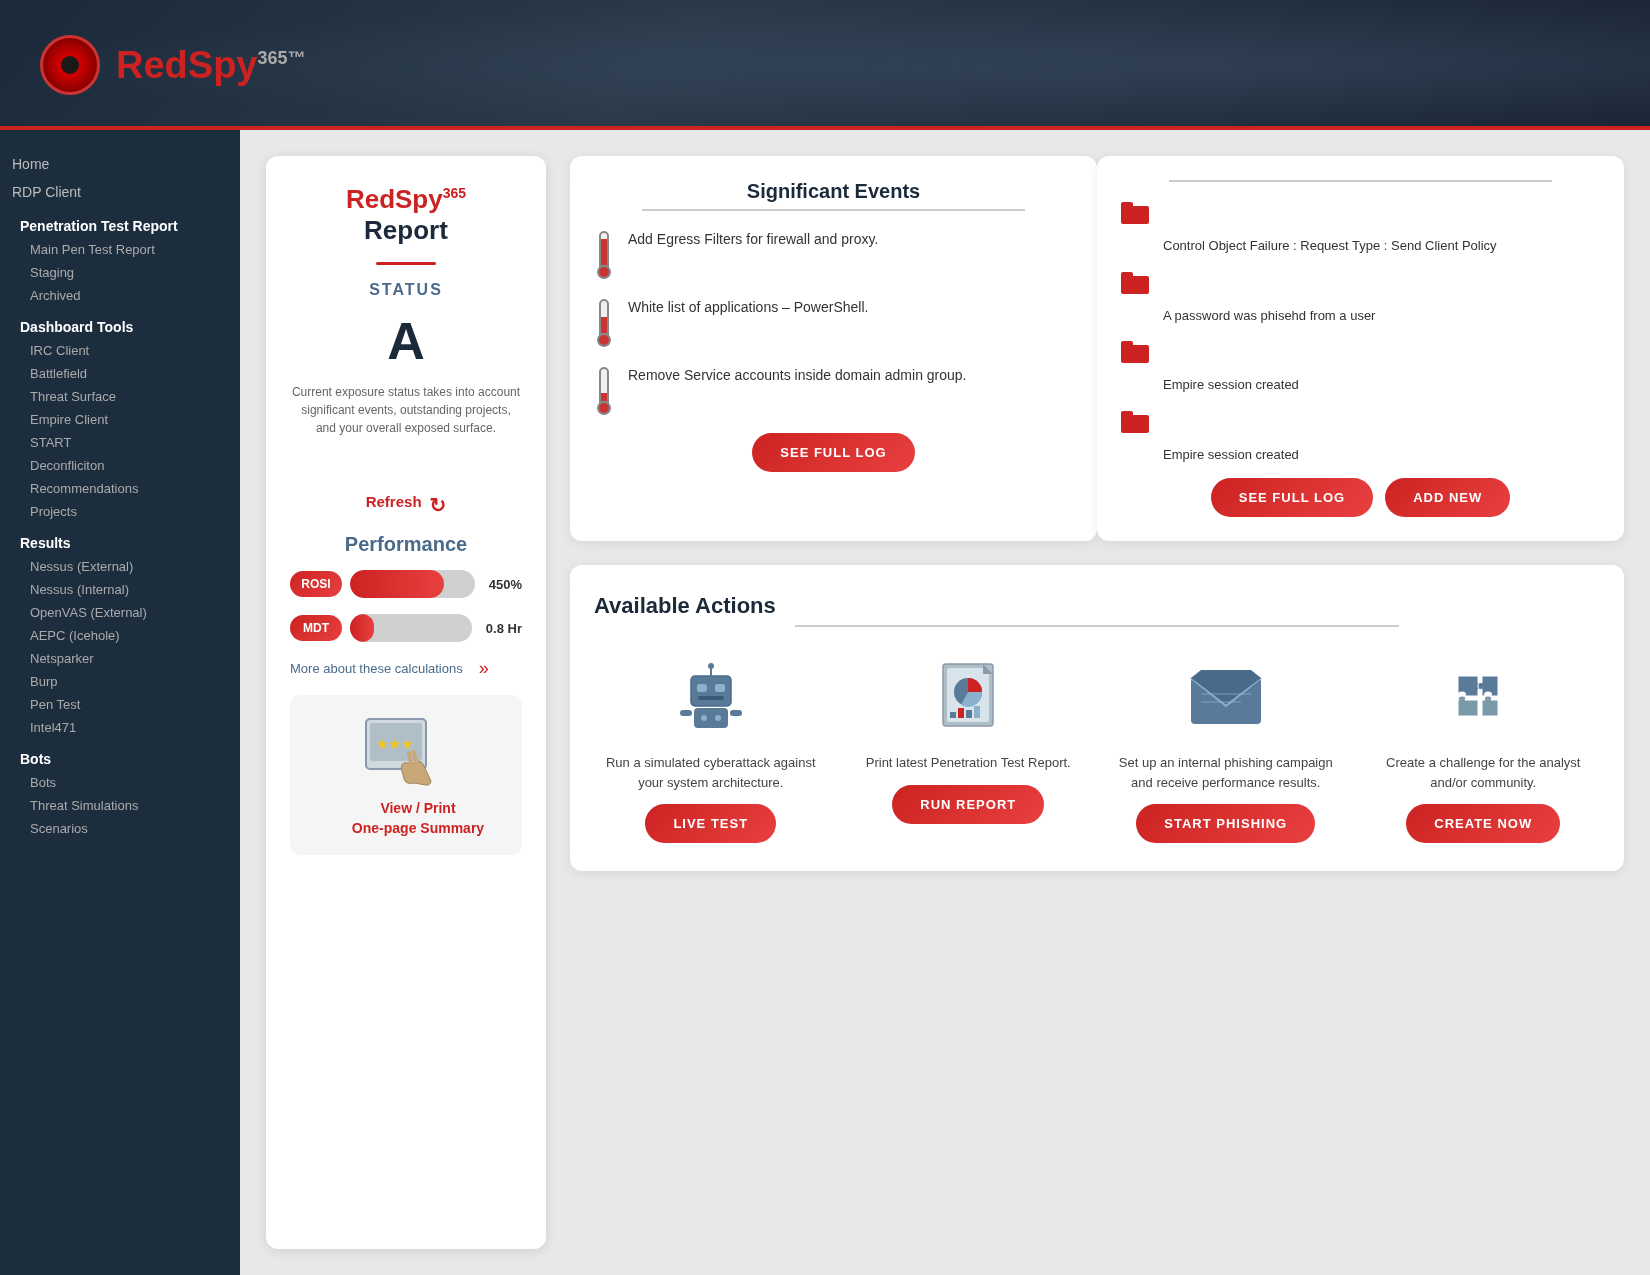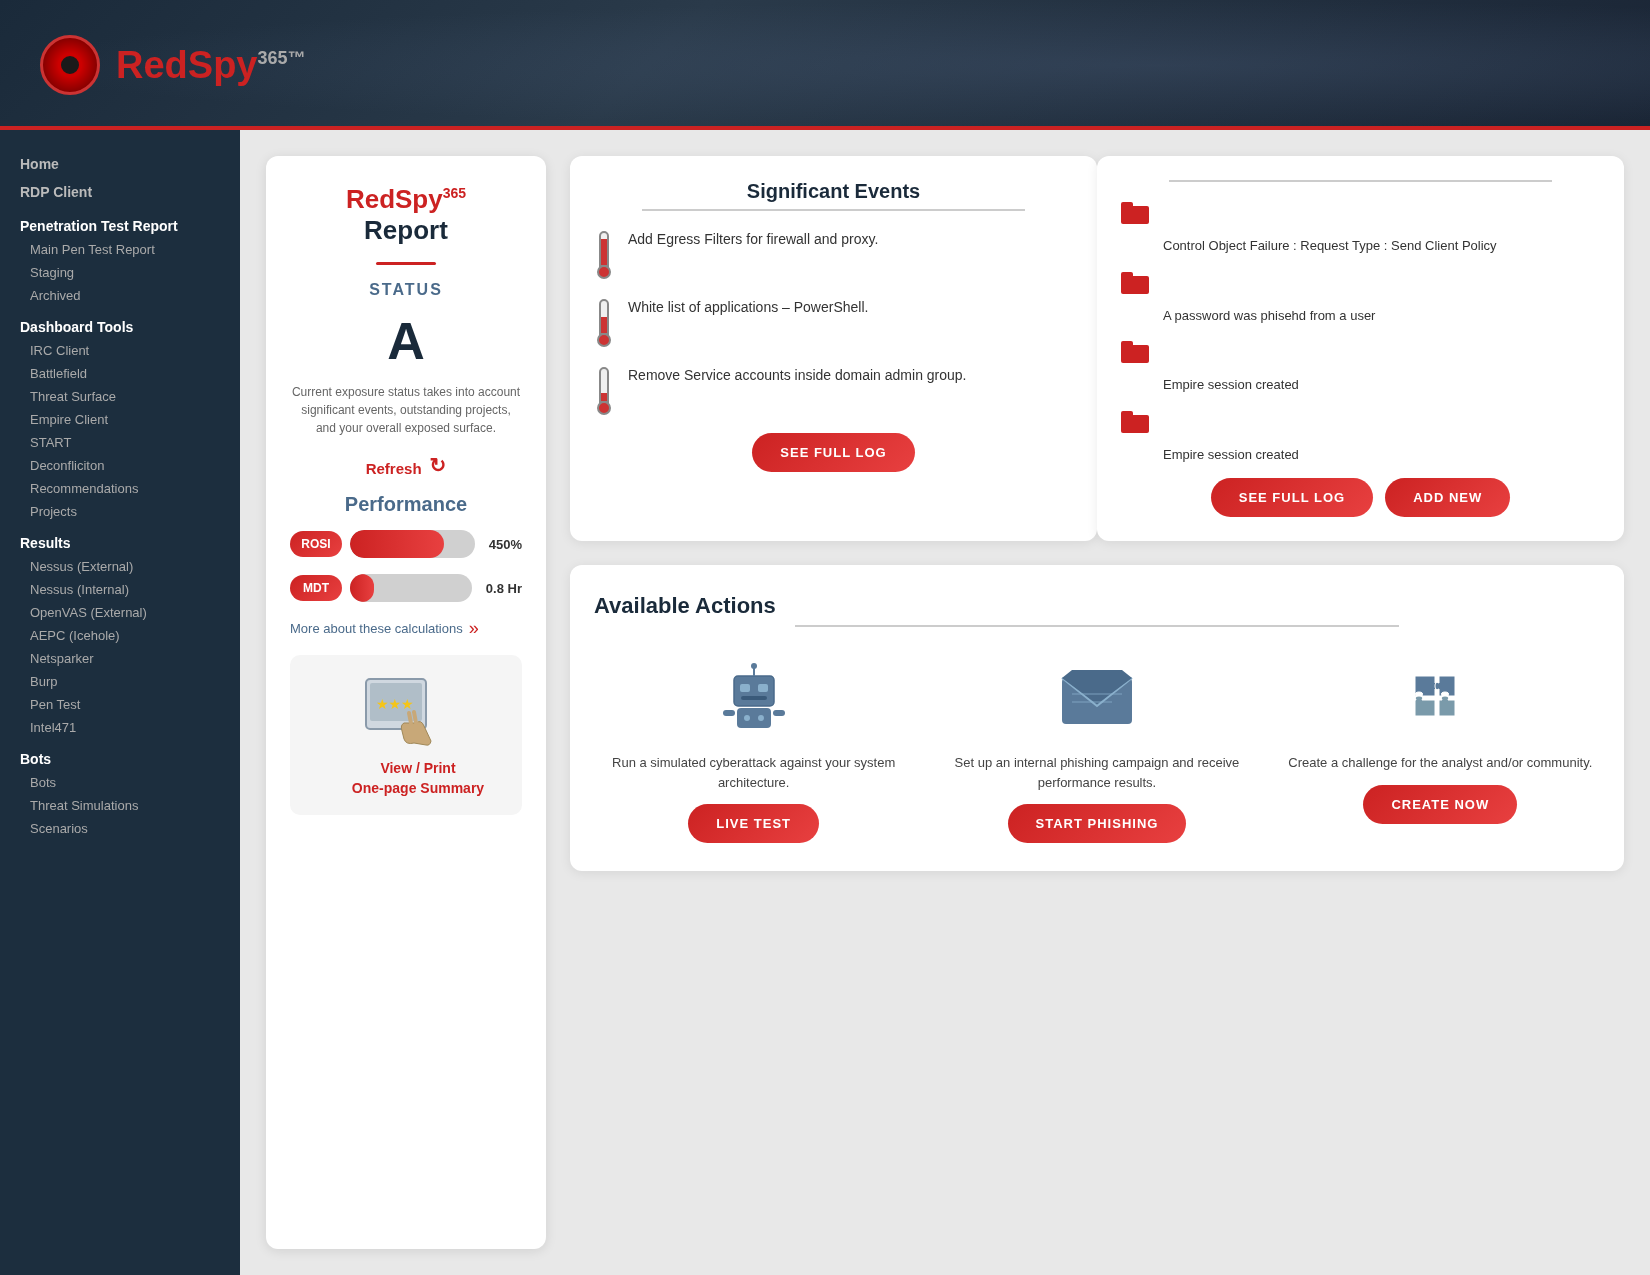--- a/index.html
+++ b/index.html
@@ -43,23 +43,22 @@
     .main-layout {
       display: flex; width: 100%; min-height: 1145px;
     }
 
     
     .sidebar {
       width: 240px; background: #1c2e3e; color: #ccc;
       padding: 20px 0; flex-shrink: 0;
     }
     .sidebar-item {
-      padding: 6px 20px; font-size: 14px; cursor: pointer;
+      padding: 6px 12px; font-size: 14px; cursor: pointer;
       color: #bbb;
-      font-weight: bold;
     }
     .sidebar-section {
       padding: 8px 20px 4px; font-size: 14px; font-weight: bold; color: #ffffff;
       margin-top: 4px;
     }
     .sidebar-sub {
       padding: 4px 30px; font-size: 13px; color: #aaa; cursor: pointer;
     }
 
     
@@ -76,22 +75,22 @@
     }
     .report-title {
       font-size: 26px; font-weight: bold; color: #1a2a3a; text-align: center; line-height: 1.2;
     }
     .report-title sup { font-size: 14px; }
     .report-divider { width: 60px; height: 3px; background: #cc2222; border-radius: 2px; }
     .status-label { font-size: 16px; font-weight: bold; color: #4a6a8a; letter-spacing: 2px; }
     .status-grade { font-size: 52px; font-weight: bold; color: #1a2a3a; line-height: 1; }
     .status-desc { font-size: 12px; color: #666; text-align: center; line-height: 1.5; }
     .refresh-btn {
-      display: flex; align-items: flex-end; gap: 8px;
-      color: #cc2222; font-size: 15px; cursor: pointer; font-weight: bold;
+      display: flex; align-items: flex-start; gap: 8px;
+      color: #cc2222; font-size: 15px; cursor: pointer; font-weight: bold; margin-top: 40px;
     }
     .refresh-icon { font-size: 20px; }
 
     
     .perf-section { width: 100%; }
     .perf-title { font-size: 20px; font-weight: bold; color: #4a6a8a; text-align: center; margin-bottom: 14px; }
     .perf-bar-row { display: flex; align-items: center; margin-bottom: 16px; gap: 8px; }
     .perf-label {
       background: linear-gradient(135deg, #cc2222, #e84040);
       color: #fff; font-size: 12px; font-weight: bold;
@@ -99,21 +98,21 @@
     }
     .perf-bar-bg {
       flex: 1; height: 28px; background: #d0d0d0; border-radius: 14px; overflow: hidden;
     }
     .perf-bar-fill {
       height: 100%; background: linear-gradient(90deg, #cc2222, #e84040);
       border-radius: 14px; display: flex; align-items: center; justify-content: flex-end; padding-right: 8px;
     }
     .perf-value { font-size: 13px; font-weight: bold; color: #333; margin-left: 6px; }
     .more-calc {
-      display: flex; align-items: center; gap: 6px; color: #4a6a8a; font-size: 13px; cursor: pointer;
+      display: flex; align-items: center; gap: 16px; color: #4a6a8a; font-size: 13px; cursor: pointer;
     }
     .chevrons { color: #cc2222; font-size: 18px; }
 
     
     .print-summary {
       background: #f5f5f5; border-radius: 10px; padding: 16px;
       display: flex; flex-direction: column; align-items: center; gap: 8px; width: 100%;
     }
     .print-icon {
       width: 100px; height: 80px;
@@ -390,20 +389,42 @@
                 <rect x="64" y="54" width="12" height="6" rx="3" fill="#5a7a9a"></rect>
 
                 <circle cx="38" cy="62" r="3" fill="#8ab0cc"></circle>
                 <circle cx="52" cy="62" r="3" fill="#8ab0cc"></circle>
               </svg>
             </div>
             <div class="action-desc">Run a simulated cyberattack against your system architecture.</div>
             <button class="btn-red">LIVE TEST</button>
           </div>
 
+          <div class="action-card">
+            <div class="action-icon-area">
+              <svg width="80" height="80" viewBox="0 0 80 80">
+
+                <rect x="15" y="8" width="50" height="62" rx="3" fill="#b0bec8" stroke="#8a9aaa" stroke-width="1.5"></rect>
+                <rect x="19" y="12" width="42" height="54" rx="2" fill="#d8e4ec"></rect>
+
+                <circle cx="40" cy="36" r="14" fill="#5a7a9a"></circle>
+                <path d="M40 36 L40 22 A14 14 0 0 1 54 36 Z" fill="#cc2222"></path>
+                <path d="M40 36 L54 36 A14 14 0 0 1 33 49 Z" fill="#8ab0cc"></path>
+
+                <rect x="22" y="56" width="6" height="6" fill="#5a7a9a"></rect>
+                <rect x="30" y="52" width="6" height="10" fill="#cc2222"></rect>
+                <rect x="38" y="54" width="6" height="8" fill="#5a7a9a"></rect>
+                <rect x="46" y="50" width="6" height="12" fill="#8ab0cc"></rect>
+
+                <path d="M55 8 L65 18 L55 18 Z" fill="#8a9aaa"></path>
+              </svg>
+            </div>
+            <div class="action-desc">Print latest Penetration Test Report.</div>
+            <button class="btn-red">RUN REPORT</button>
+          </div>
 
           <div class="action-card">
             <div class="action-icon-area">
               <svg width="90" height="80" viewBox="0 0 90 80">
 
                 <rect x="10" y="22" width="70" height="46" rx="4" fill="#5a7a9a"></rect>
 
                 <path d="M10 22 L45 50 L80 22" fill="none" stroke="#8ab0cc" stroke-width="2"></path>
 
                 <path d="M10 22 L45 48 L80 22 L70 14 L20 14 Z" fill="#4a6a8a"></path>

